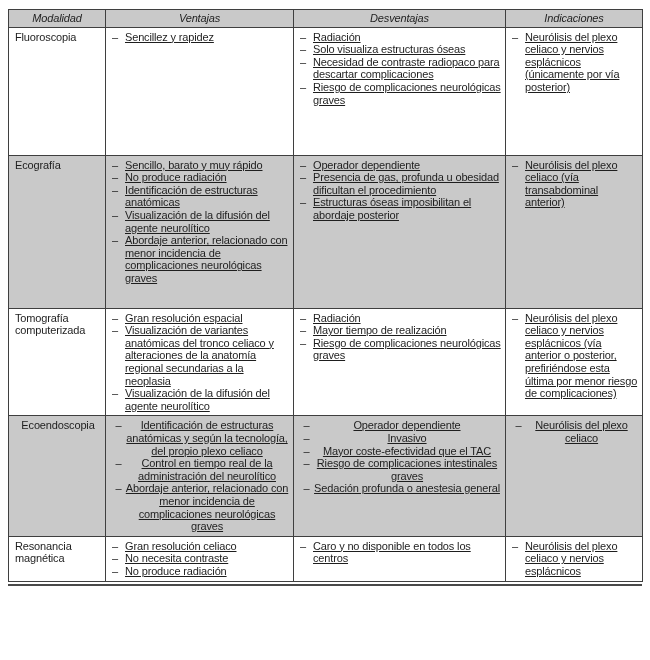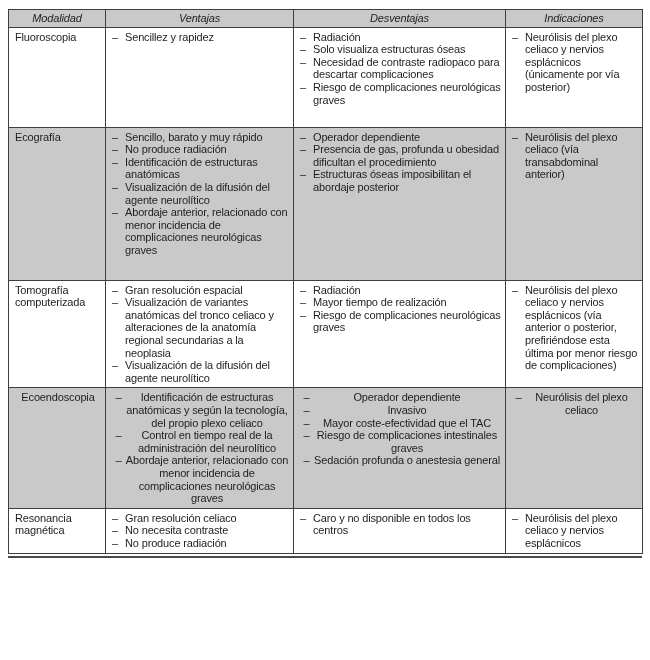--- a/index.html
+++ b/index.html
@@ -52,29 +52,29 @@
   .tbl thead th {
     background: var(--hdr-bg, #c9c9c9);
     font-style: italic;
     font-weight: normal;
     text-align: center;
     vertical-align: middle;
     height: 16px;
     padding: 2px;
   }
   .tbl tbody tr:nth-child(even) { background: var(--alt-bg, #c9c9c9); }
-  .tbl tbody tr:nth-child(1) { height: 100px; }
+  .tbl tbody tr:nth-child(1) { height: 128px; }
   .tbl tbody tr:nth-child(2) { height: 153px; padding-left: 30px; }
   .tbl tbody tr:nth-child(3) { height: 96px; margin-top: 20px; }
   .tbl tbody tr:nth-child(4) { height: 112px; text-align: center; }
   .tbl tbody tr:nth-child(5) { height: 45px; }
   td.mod { padding-left: 6px; }
   .item { display: flex; }
   .dash { flex: 0 0 13px; width: 13px; }
-  .txt  { flex: 1; }
+  .txt  { flex: 1; text-decoration: underline; }
   .bottom-rule {
     width: 634px;
     height: 2px;
     background: #4a4a4a;
     margin-top: 2px;
   }
 </style>
 </head>
 <body style="color: rgb(30, 30, 30);">
 

